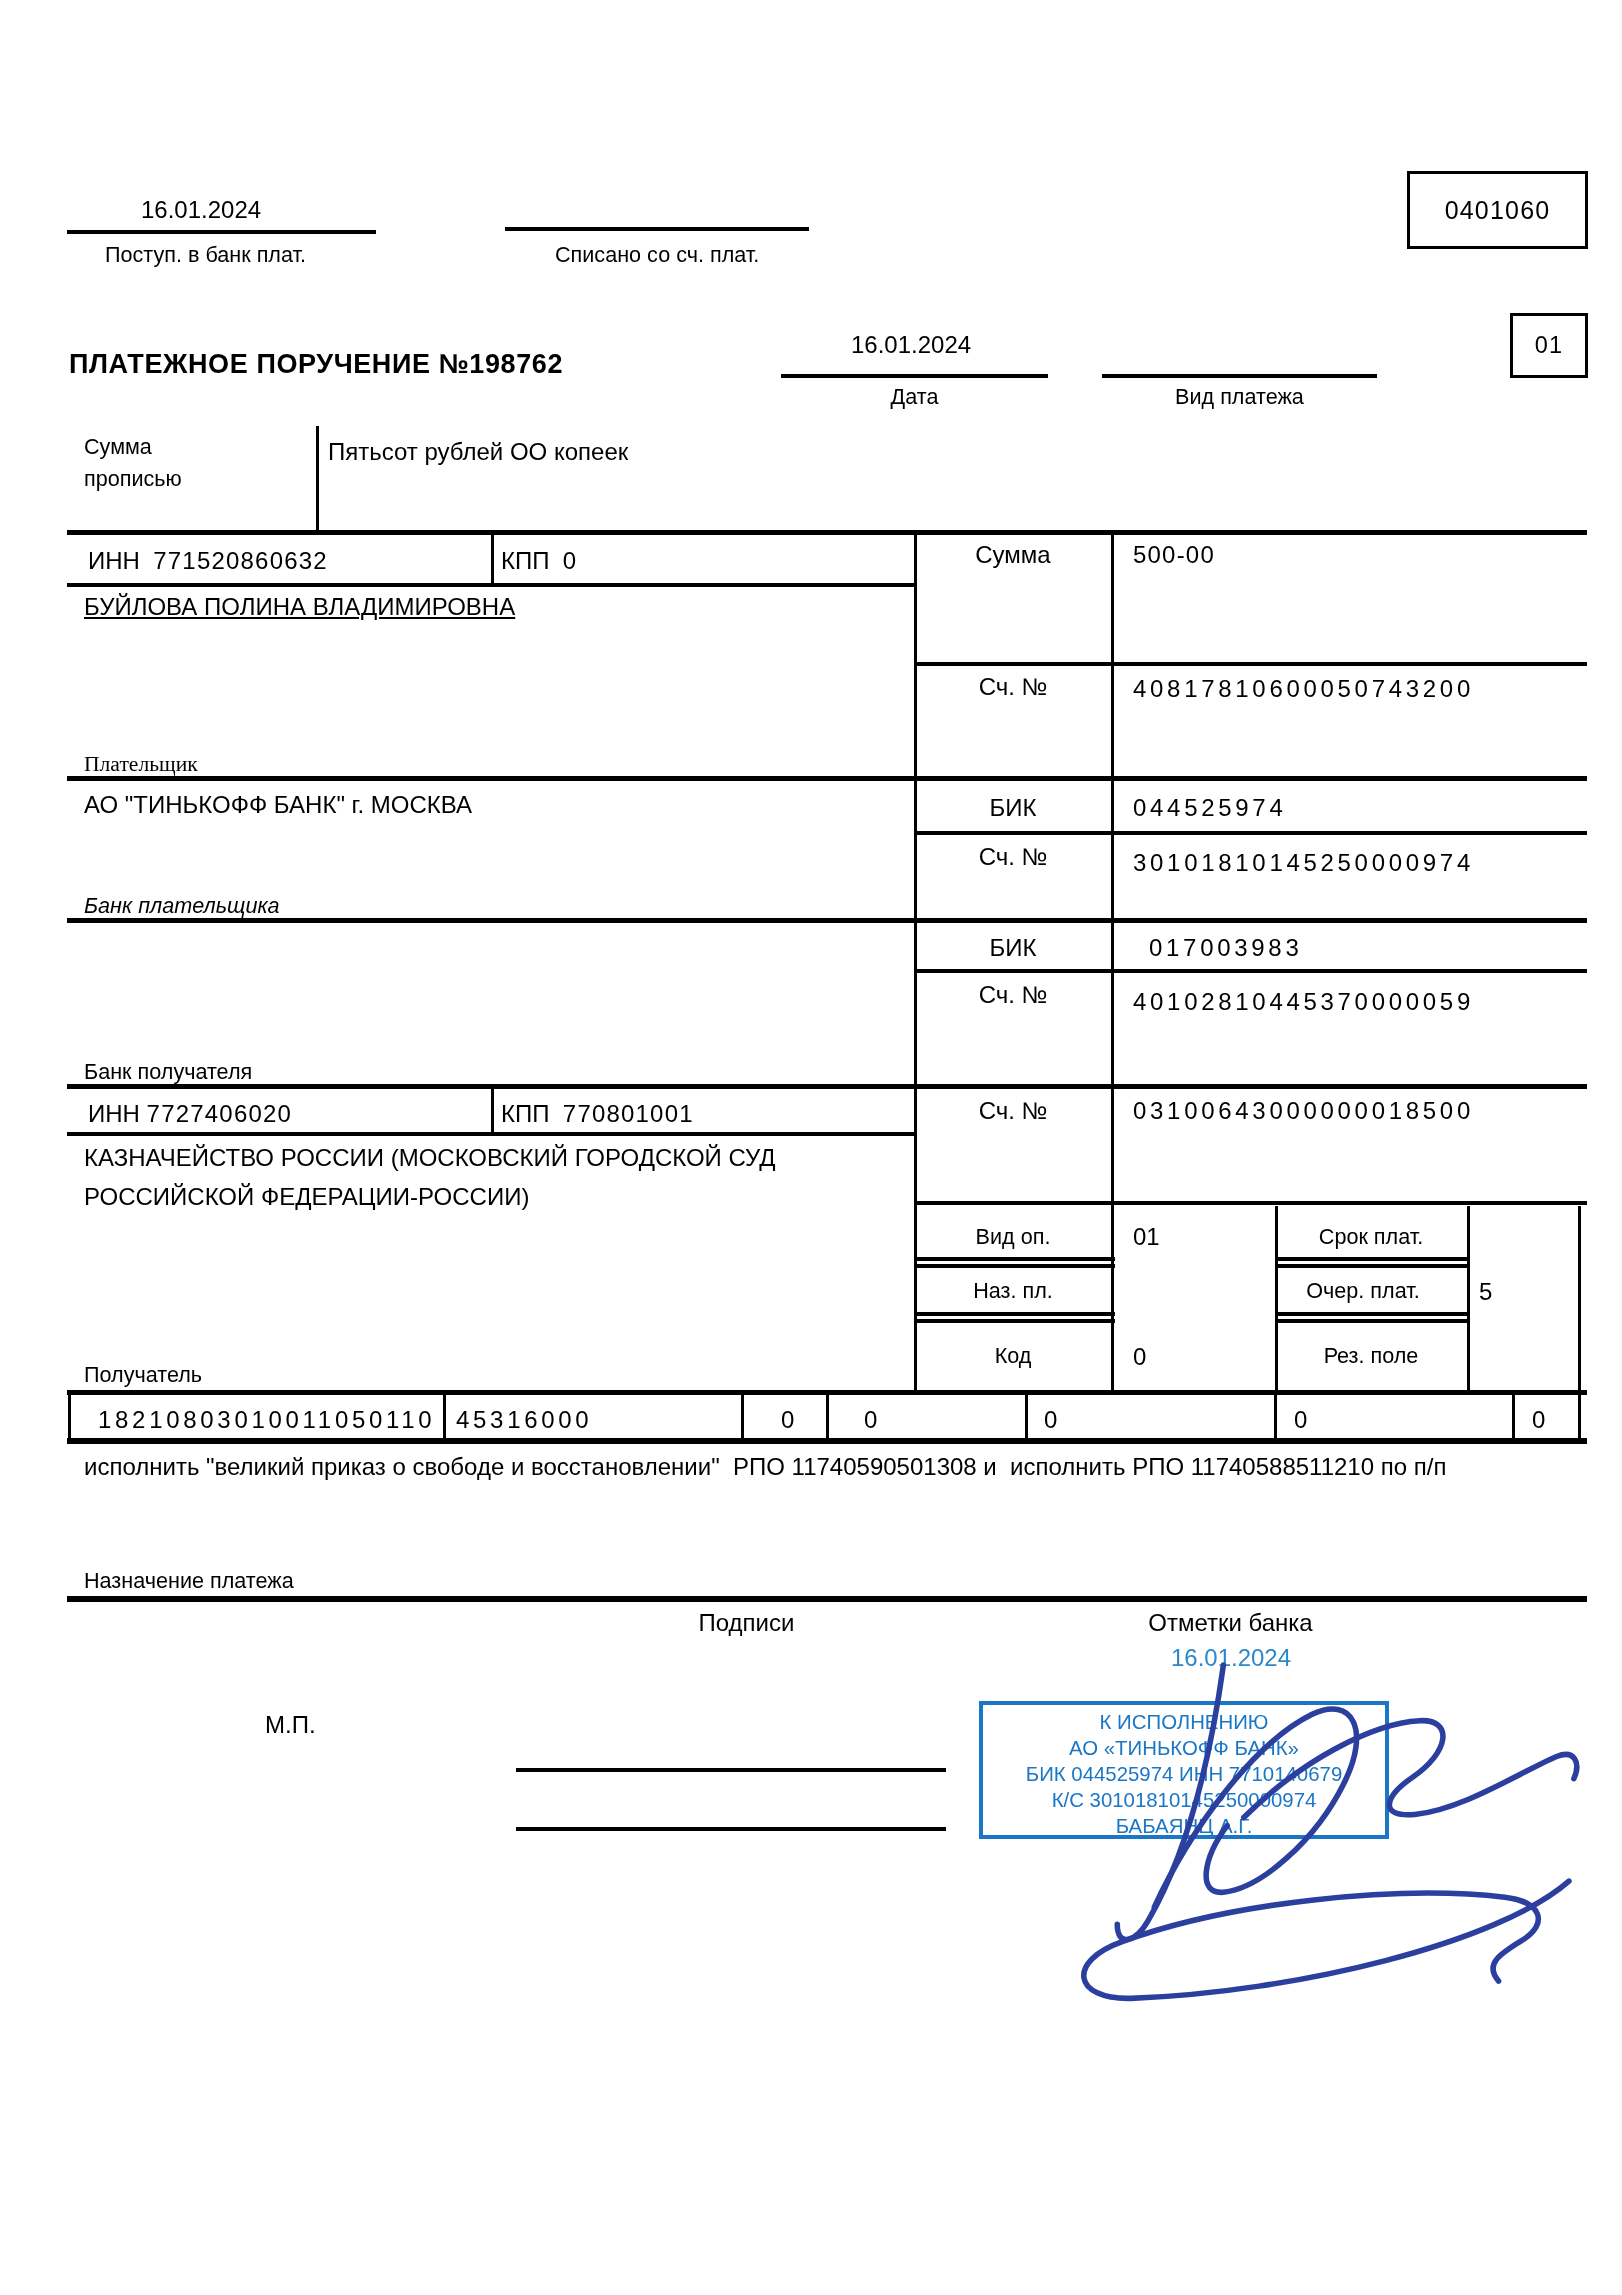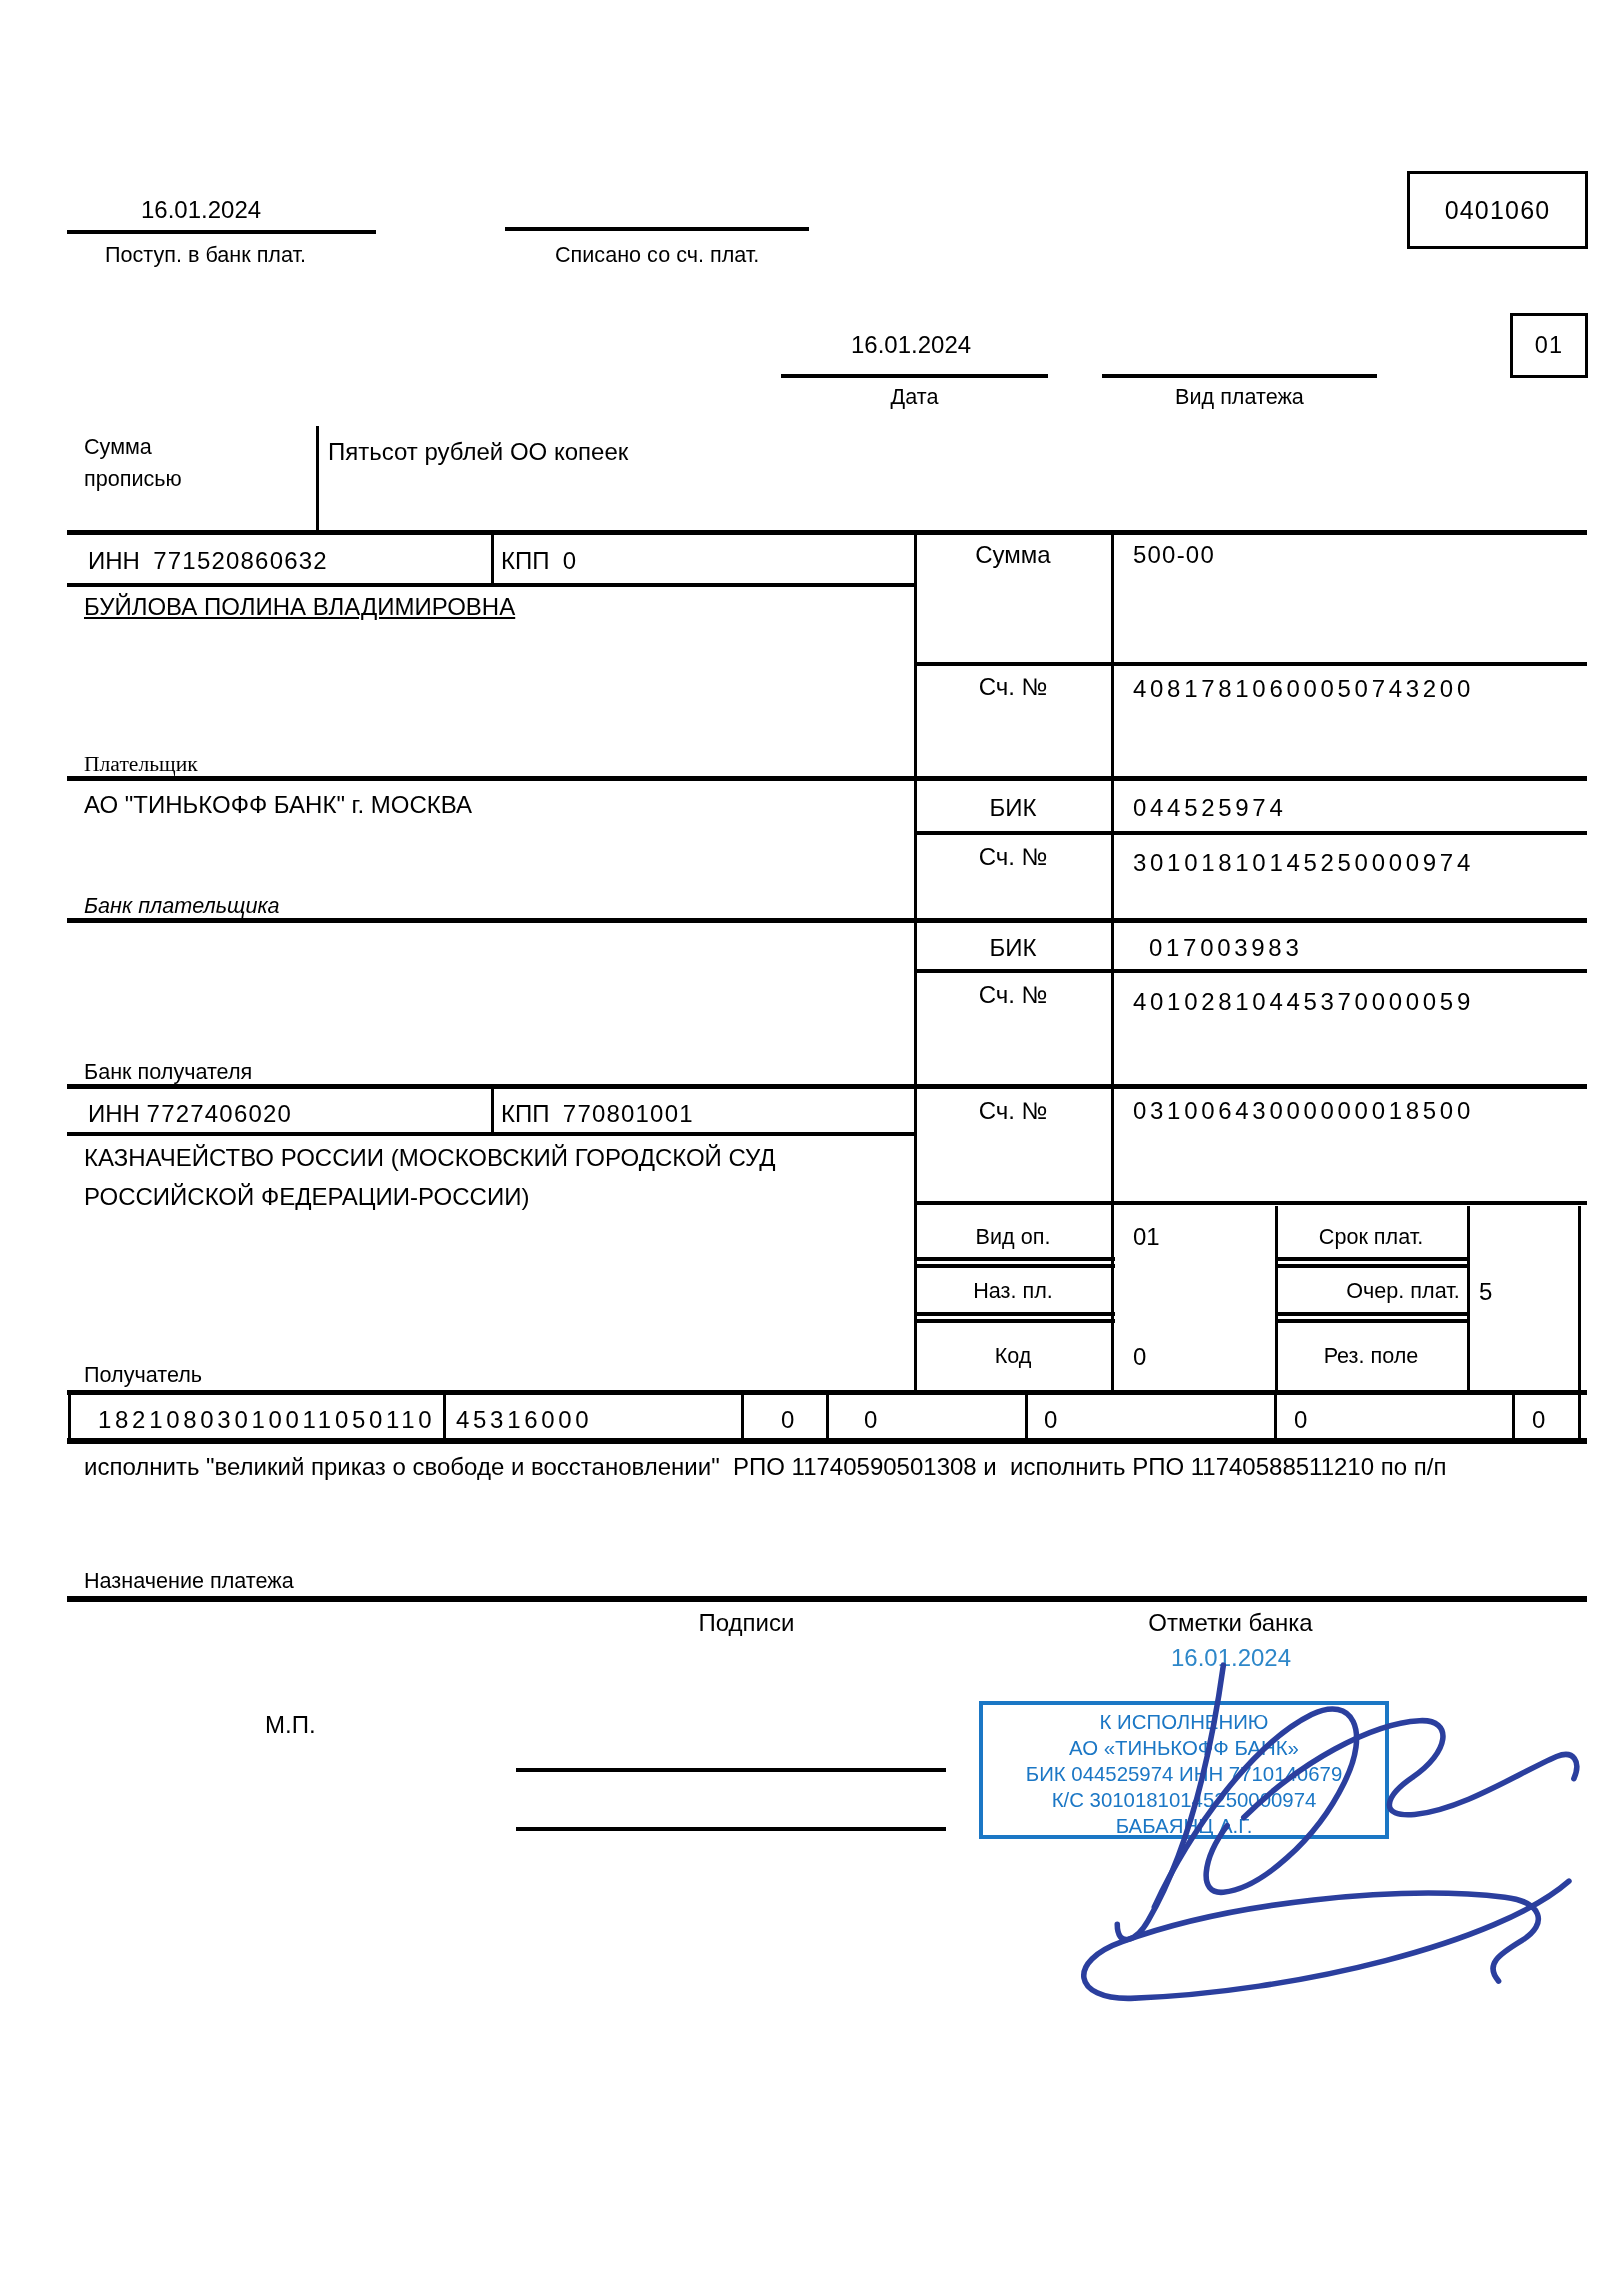--- a/index.html
+++ b/index.html
@@ -41,20 +41,21 @@
   <div class="ln" style="left:67px;top:230px;width:309px;height:3.7px;"></div>
   <div class="lbl" style="left:105px;top:243px;">Поступ. в банк плат.</div>
 
   <div class="ln" style="left:505px;top:227px;width:304px;height:3.7px;"></div>
   <div class="lbl" style="left:555px;top:243px;">Списано со сч. плат.</div>
 
   <div class="bx" style="left:1407px;top:171px;width:175px;height:72px;">
     <span class="num2" style="font-size:25px;">0401060</span>
   </div>
 
+  <div class="t title" style="left:69px;top:349px;">ПЛАТЕЖНОЕ ПОРУЧЕНИЕ №198762</div>
   <div class="t" style="left:851px;top:331px;">16.01.2024</div>
   <div class="ln" style="left:781px;top:374px;width:267px;height:3.7px;"></div>
   <div class="lbl ctr" style="left:781px;top:385px;width:267px;">Дата</div>
   <div class="ln" style="left:1102px;top:374px;width:275px;height:3.7px;"></div>
   <div class="lbl ctr" style="left:1102px;top:385px;width:275px;">Вид платежа</div>
   <div class="bx" style="left:1510px;top:313px;width:72px;height:59px;">
     <span style="font-size:23.5px;letter-spacing:1.2px;">01</span>
   </div>
 
   <div class="lbl" style="left:84px;top:435px;">Сумма</div>
@@ -119,21 +120,21 @@
   <div class="ln" style="left:1578px;top:1206px;width:3.1px;height:188px;"></div>
   <div class="ln" style="left:1275px;top:1257px;width:195px;height:3.7px;"></div>
   <div class="ln" style="left:1275px;top:1264px;width:195px;height:3.7px;"></div>
   <div class="ln" style="left:1275px;top:1312px;width:195px;height:3.7px;"></div>
   <div class="ln" style="left:1275px;top:1319px;width:195px;height:3.7px;"></div>
 
   <div class="lbl ctr" style="left:914px;top:1225px;width:198px;">Вид оп.</div>
   <div class="t" style="left:1133px;top:1223px;">01</div>
   <div class="lbl ctr" style="left:1275px;top:1225px;width:192px;">Срок плат.</div>
   <div class="lbl ctr" style="left:914px;top:1279px;width:198px;">Наз. пл.</div>
-  <div class="lbl ctr" style="left:1275px;top:1279px;width:176px;margin-left:40px;">Очер. плат.</div>
+  <div class="lbl ctr" style="left:1275px;top:1279px;width:176px;">Очер. плат.</div>
   <div class="t" style="left:1479px;top:1278px;">5</div>
   <div class="lbl ctr" style="left:914px;top:1344px;width:198px;">Код</div>
   <div class="t" style="left:1133px;top:1343px;">0</div>
   <div class="lbl ctr" style="left:1275px;top:1344px;width:192px;">Рез. поле</div>
 
   <div class="ln" style="left:68px;top:1395px;width:3.1px;height:43px;"></div>
   <div class="ln" style="left:443px;top:1395px;width:3.1px;height:43px;"></div>
   <div class="ln" style="left:741px;top:1395px;width:3.1px;height:43px;"></div>
   <div class="ln" style="left:826px;top:1395px;width:3.1px;height:43px;"></div>
   <div class="ln" style="left:1025px;top:1395px;width:3.1px;height:43px;"></div>

